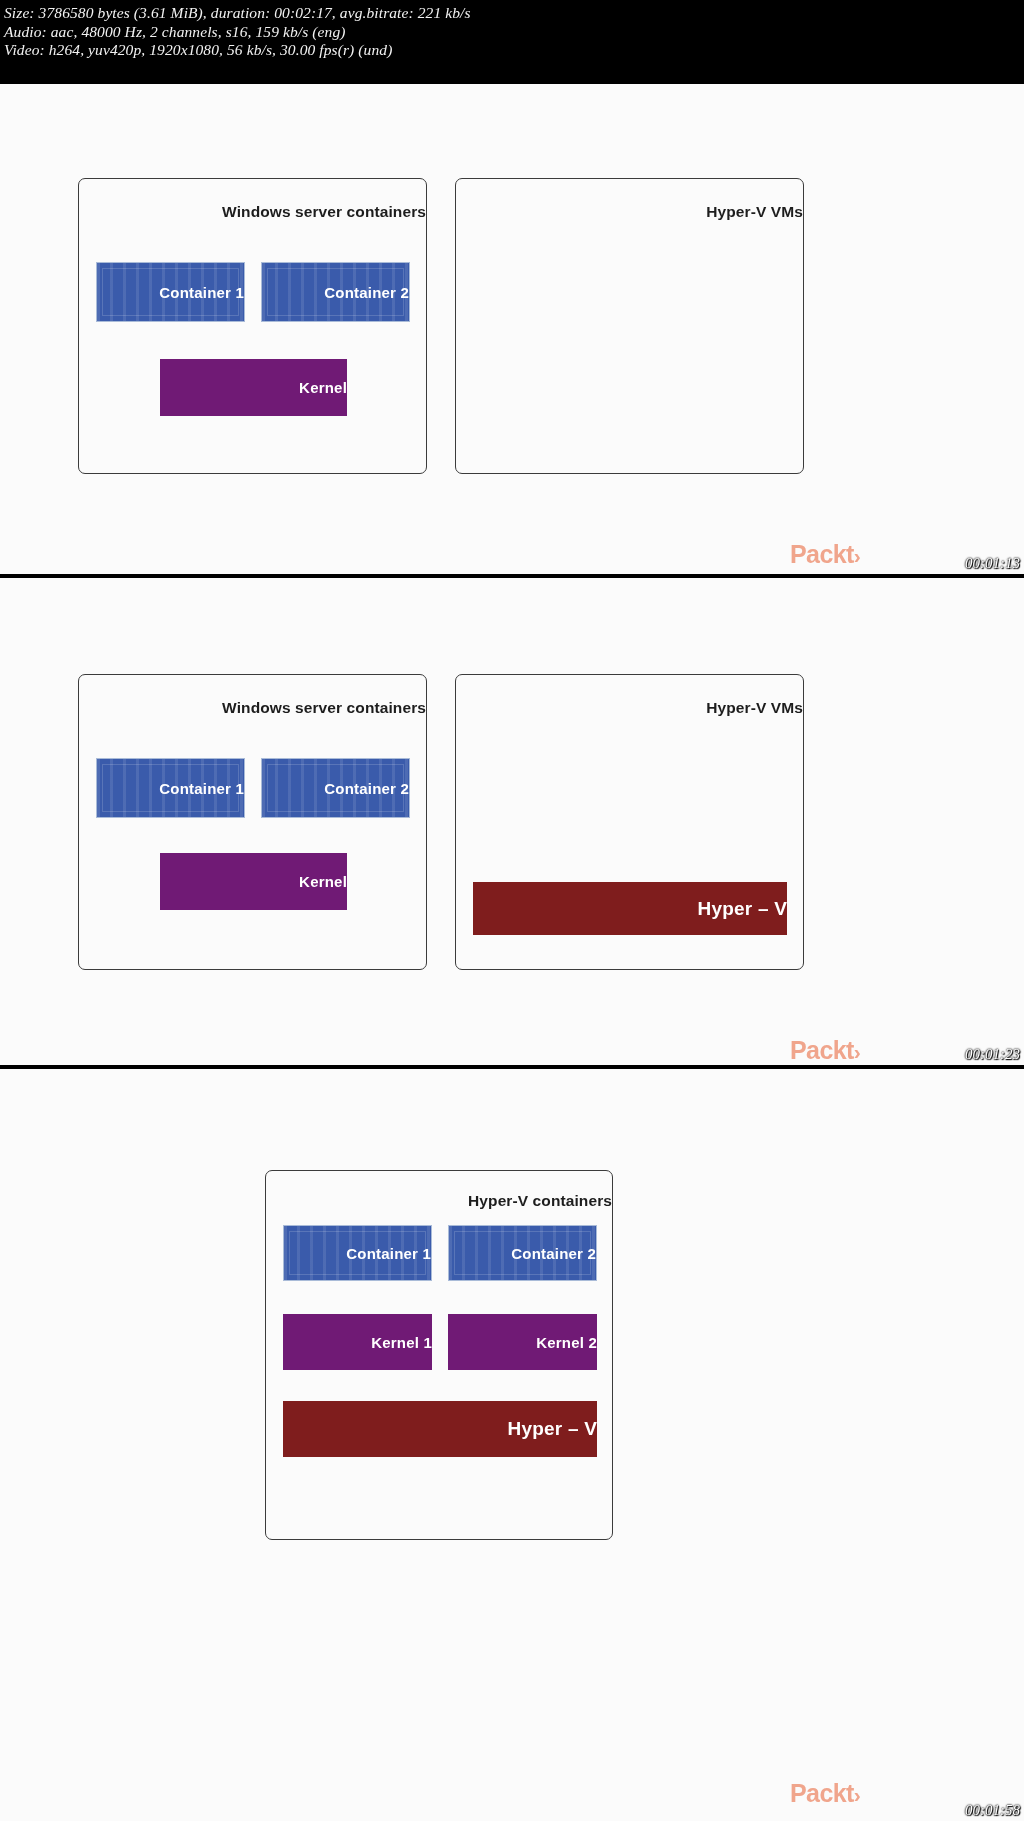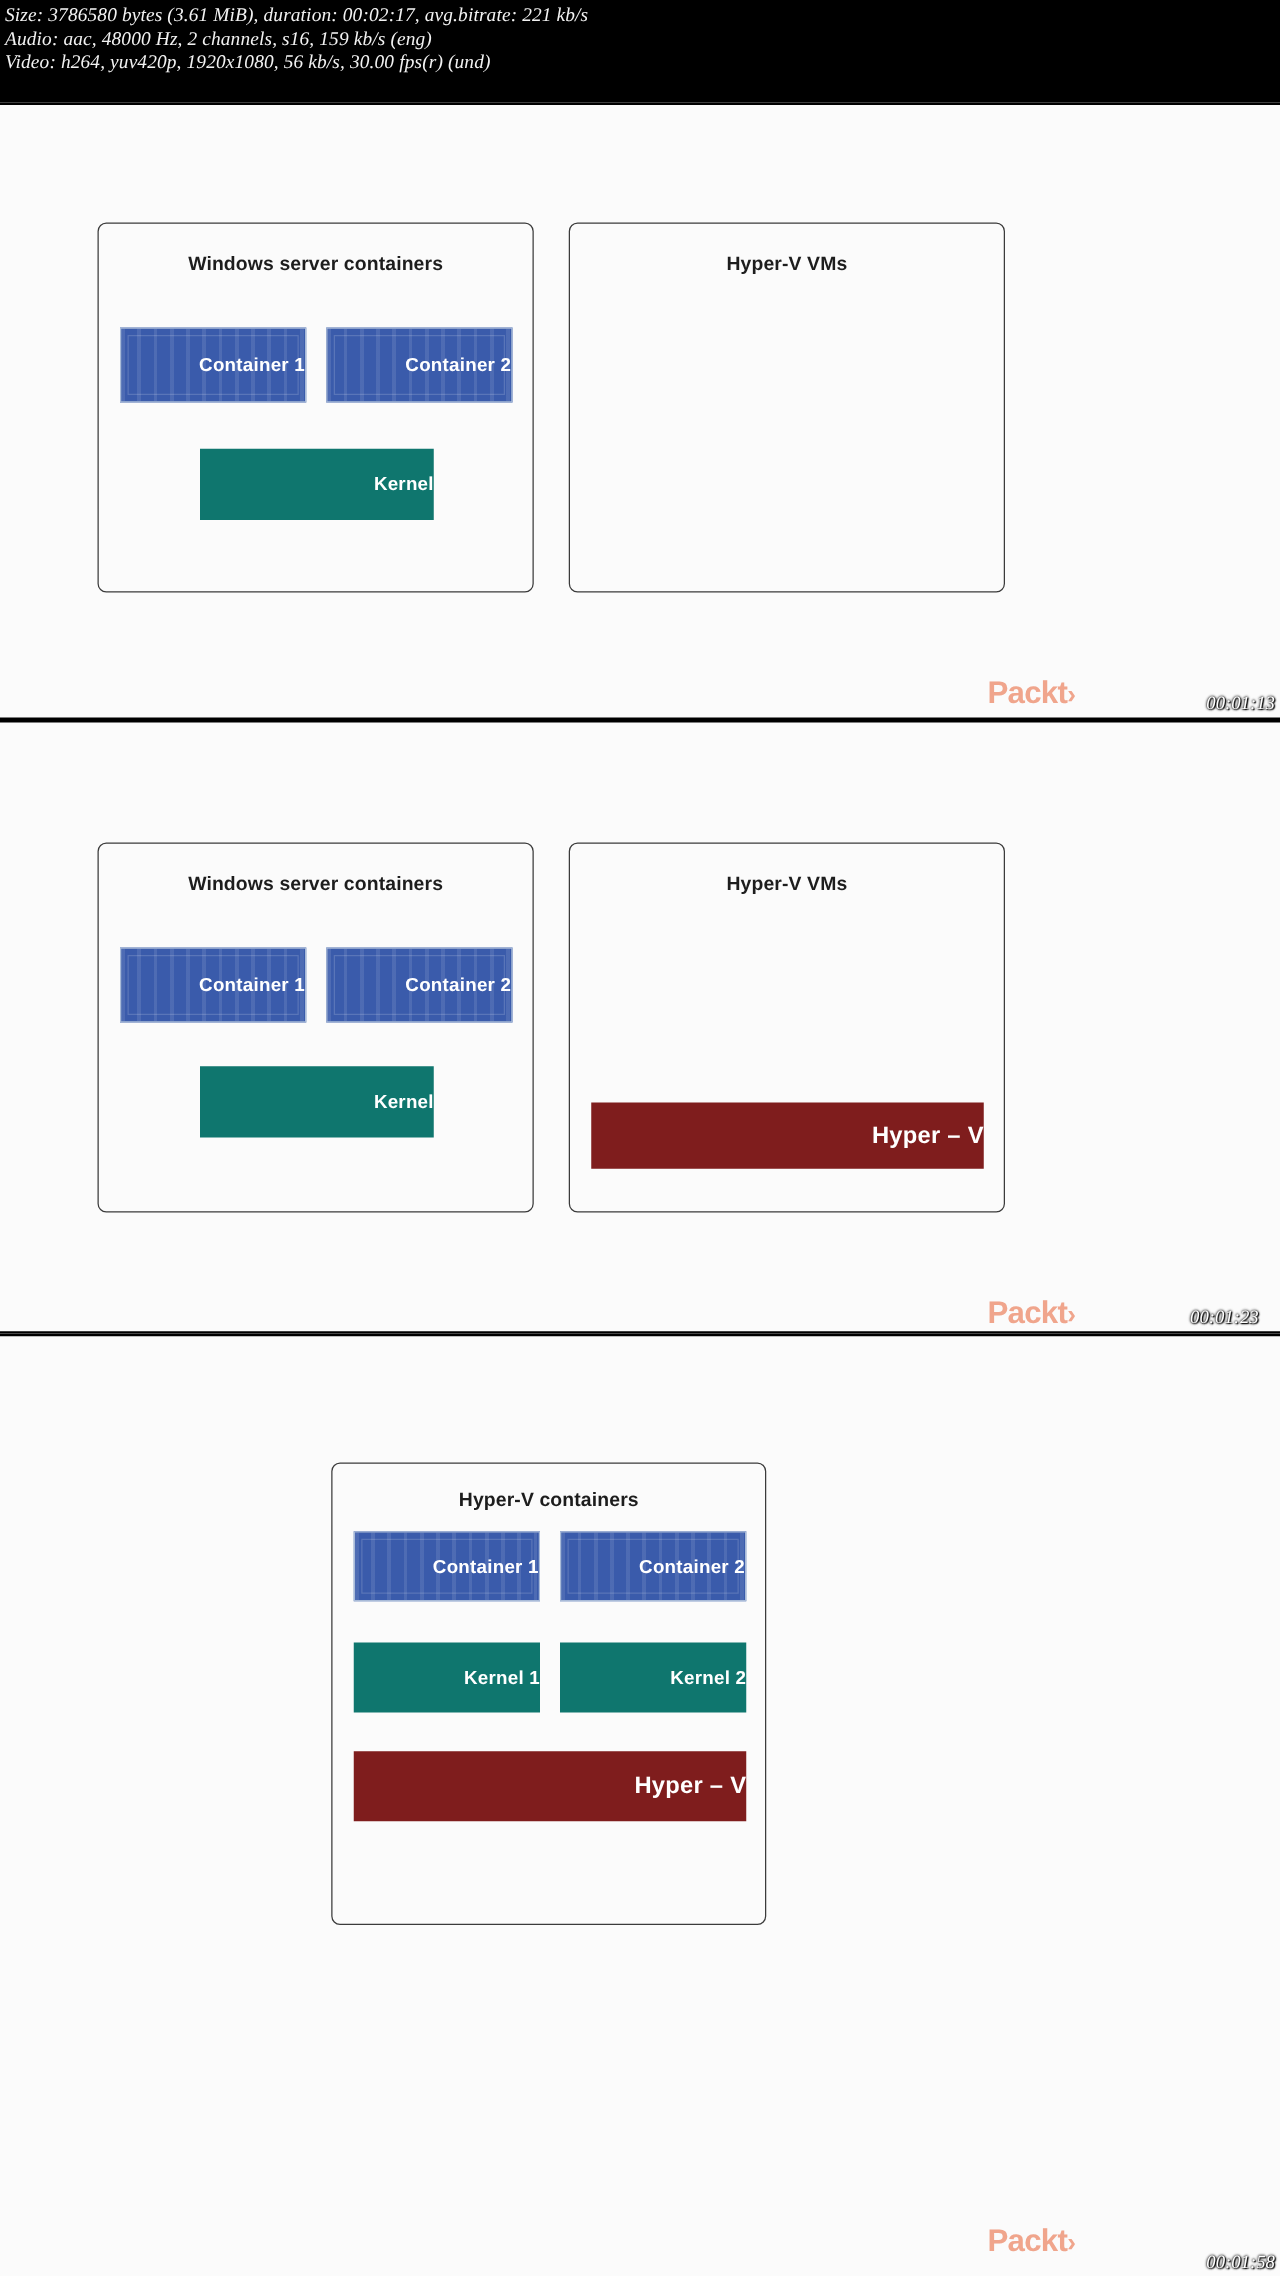--- a/index.html
+++ b/index.html
@@ -54,21 +54,21 @@
   
   .group-box {
     position: absolute;
     background: #fbfbfb;
     border: 1.6px solid #3b3b3b;
     border-radius: 7px;
   }
   .group-title {
     position: absolute;
     left: 0; right: 0;
-    text-align: center;
+    text-align: right;
     font-size: 15.5px;
     font-weight: bold;
     color: #1d1d1d;
     letter-spacing: 0.1px;
   }
 
   
   .block {
     position: absolute;
     display: flex;
@@ -96,21 +96,21 @@
   .block.container .corr-inner {
     position: absolute;
     left: 5px; right: 5px; top: 5px; bottom: 5px;
     border: 1px solid rgba(255,255,255,0.16);
     pointer-events: none;
   }
   .block.container .blk-label { position: relative; z-index: 2; }
 
   
   .block.kernel {
-    background-color: #0f766e;
+    background-color: #701a75;
     font-size: 15px;
   }
   
   .block.hyperv {
     background-color: #7f1d1d;
     font-size: 19px;
   }
 
   
   .packt {
@@ -205,21 +205,21 @@
 
       <div class="block hyperv" style="left:17px; top:207px; width:314px; height:53px;">
         <span class="blk-label">Hyper – V</span>
       </div>
     </div>
 
     <div class="packt" style="left:790px; top:460px;">
       <span>Packt</span><span class="chev">›</span>
     </div>
 
-    <div class="timestamp" style="right:17px; bottom:2px;padding-left:20px;">
+    <div class="timestamp" style="right:4px; bottom:2px;padding-left:20px;">
       <span>00:01:23</span>
     </div>
   </div>
 
   <div class="frame" id="frame-3">
 
     <div class="group-box" style="left:265px; top:101px; width:348px; height:370px;">
       <div class="group-title" style="top:21px;">Hyper-V containers</div>
 
       <div class="block container" style="left:17px; top:54px; width:149px; height:56px;">

